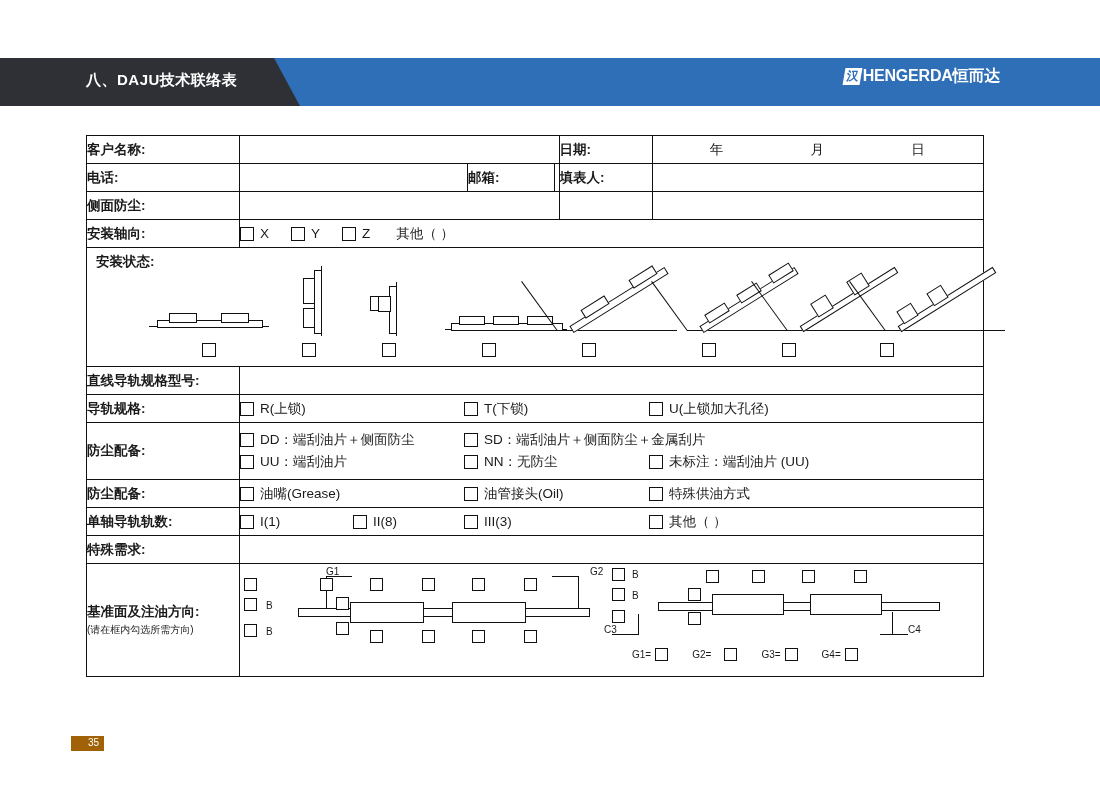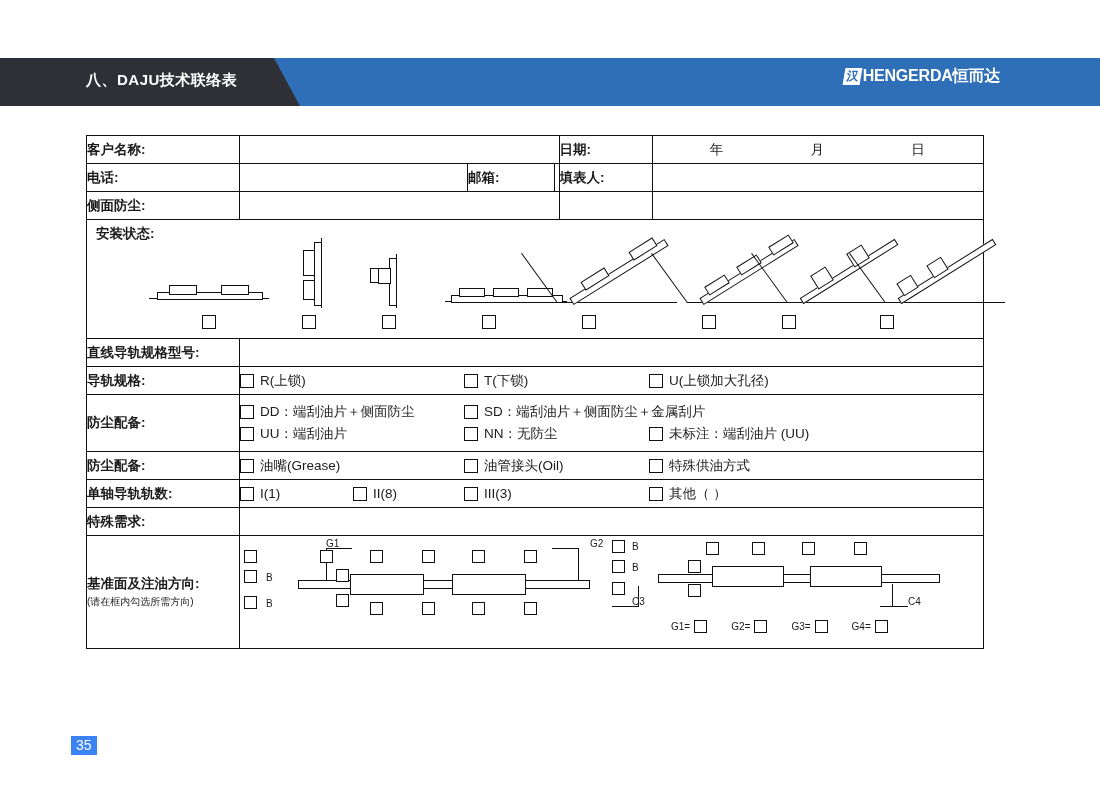--- a/index.html
+++ b/index.html
@@ -13,22 +13,22 @@
   .header-blue{position:absolute;left:300px;top:0;width:800px;height:48px;background:#2e6fb7;}
   .header-blue:before{content:"";position:absolute;left:-26px;top:0;width:0;height:0;
      border-style:solid;border-width:0 26px 48px 0;border-color:transparent #2e6fb7 transparent transparent;}
   .header-title{position:absolute;left:86px;top:71px;font-size:15px;font-weight:bold;color:#fff;letter-spacing:.5px;}
   .brand{position:absolute;right:100px;top:66px;display:flex;align-items:center;gap:2px;}
   .brand-mark{width:17px;height:17px;background:#fff;color:#2e6fb7;font-size:12px;font-weight:bold;
      display:flex;align-items:center;justify-content:center;transform:skewX(-10deg);}
   .brand-text{font-size:16px;font-weight:bold;color:#fff;letter-spacing:-.2px;}
 
   
-  .pagenum{position:absolute;left:71px;top:736px;background:#3b82f6;color:#fff;
-     font-size:14px;padding:2px 5px 3px 5px;line-height:1;}
+  .pagenum{position:absolute;left:71px;top:736px;background:#a16207;color:#fff;
+     font-size:10px;padding:2px 5px 3px 17px;line-height:1;}
 
   
   .form{position:absolute;left:86px;top:135px;width:898px;border:1.6px solid #111;
      border-collapse:collapse;font-size:13.5px;}
   .form td{border:1px solid #111;padding:0;height:27px;vertical-align:middle;}
   .lbl{padding-left:9px;font-weight:bold;white-space:nowrap;}
   .lbl-w{width:152px;}
   .cell{padding-left:9px;}
 
   .cb{display:inline-block;width:12px;height:12px;border:1.3px solid #111;margin-right:6px;
@@ -102,20 +102,40 @@
     <td class="cell"></td>
   </tr>
 
   <tr>
     <td class="lbl lbl-w">侧面防尘:</td>
     <td class="cell" colspan="3"></td>
     <td></td>
     <td></td>
   </tr>
 
+  <tr>
+    <td class="lbl lbl-w">安装轴向:</td>
+    <td class="cell" colspan="5">
+      <div class="optrow" style="padding-left:0">
+        <span class="opt" style="margin-right:22px">
+          <span class="cb"></span>
+          <span>X</span>
+        </span>
+        <span class="opt" style="margin-right:22px">
+          <span class="cb"></span>
+          <span>Y</span>
+        </span>
+        <span class="opt" style="margin-right:26px">
+          <span class="cb"></span>
+          <span>Z</span>
+        </span>
+        <span>其他（          ）</span>
+      </div>
+    </td>
+  </tr>
 
   <tr>
     <td colspan="6" style="padding:0">
       <div class="state-wrap">
         <div class="state-title">安装状态:</div>
 
         <div class="figs">
 
           <div class="fig" style="left:62px;top:38px;width:120px;height:30px">
             <div class="gline" style="left:0;top:22px;width:120px;height:1.4px"></div>
@@ -352,33 +372,33 @@
         <div style="position:absolute;left:614px;top:6px"><span class="sq"></span></div>
         <div style="position:absolute;left:448px;top:24px"><span class="sq"></span></div>
         <div style="position:absolute;left:448px;top:48px"><span class="sq"></span></div>
 
         <div style="position:absolute;left:372px;top:4px"><span class="sq"></span></div>
         <div style="position:absolute;left:372px;top:24px"><span class="sq"></span></div>
         <div style="position:absolute;left:372px;top:46px"><span class="sq"></span></div>
         <div class="dg" style="left:392px;top:5px">B</div>
         <div class="dg" style="left:392px;top:26px">B</div>
 
-        <div class="dg" style="left:392px;top:60px">C3</div>
+        <div class="dg" style="left:364px;top:60px">C3</div>
         <div class="dgline" style="left:372px;top:70px;width:26px;height:1.3px"></div>
         <div class="dgline" style="left:398px;top:50px;width:1.3px;height:21px"></div>
         <div class="dg" style="left:668px;top:60px">C4</div>
         <div class="dgline" style="left:640px;top:70px;width:28px;height:1.3px"></div>
         <div class="dgline" style="left:652px;top:48px;width:1.3px;height:23px"></div>
 
-        <div class="gl" style="left:431px;top:84px;display:flex;gap:12px;align-items:flex-start">
+        <div class="gl" style="left:392px;top:84px;display:flex;gap:12px;align-items:flex-start">
           <span style="display:inline-flex;align-items:center;gap:4px">
             <span>G1=</span>
             <span class="sq"></span>
           </span>
-          <span style="display:inline-flex;align-items:center;gap:4px;margin-left:12px">
+          <span style="display:inline-flex;align-items:center;gap:13px;margin-left:12px">
             <span>G2=</span>
             <span class="sq"></span>
           </span>
           <span style="display:inline-flex;align-items:center;gap:4px;margin-left:12px">
             <span>G3=</span>
             <span class="sq"></span>
           </span>
           <span style="display:inline-flex;align-items:center;gap:4px;margin-left:12px">
             <span>G4=</span>
             <span class="sq"></span>

